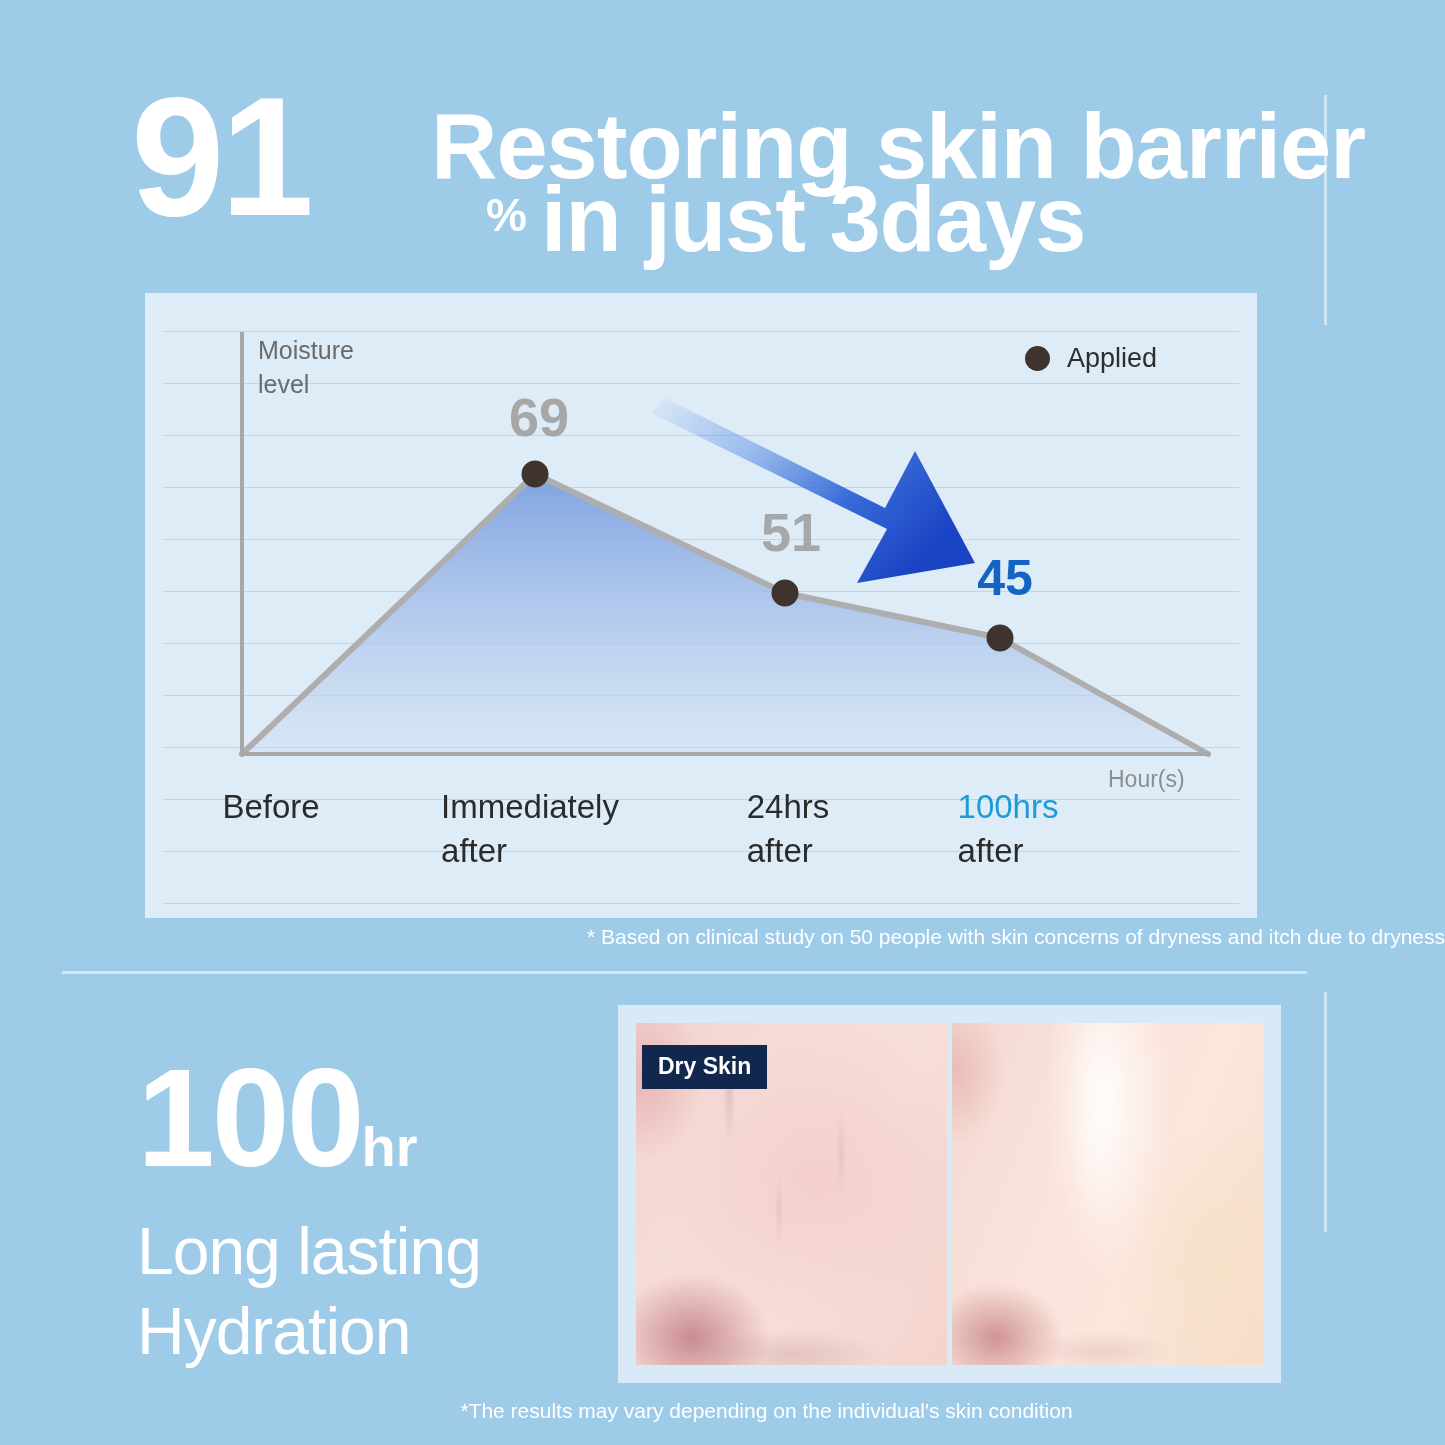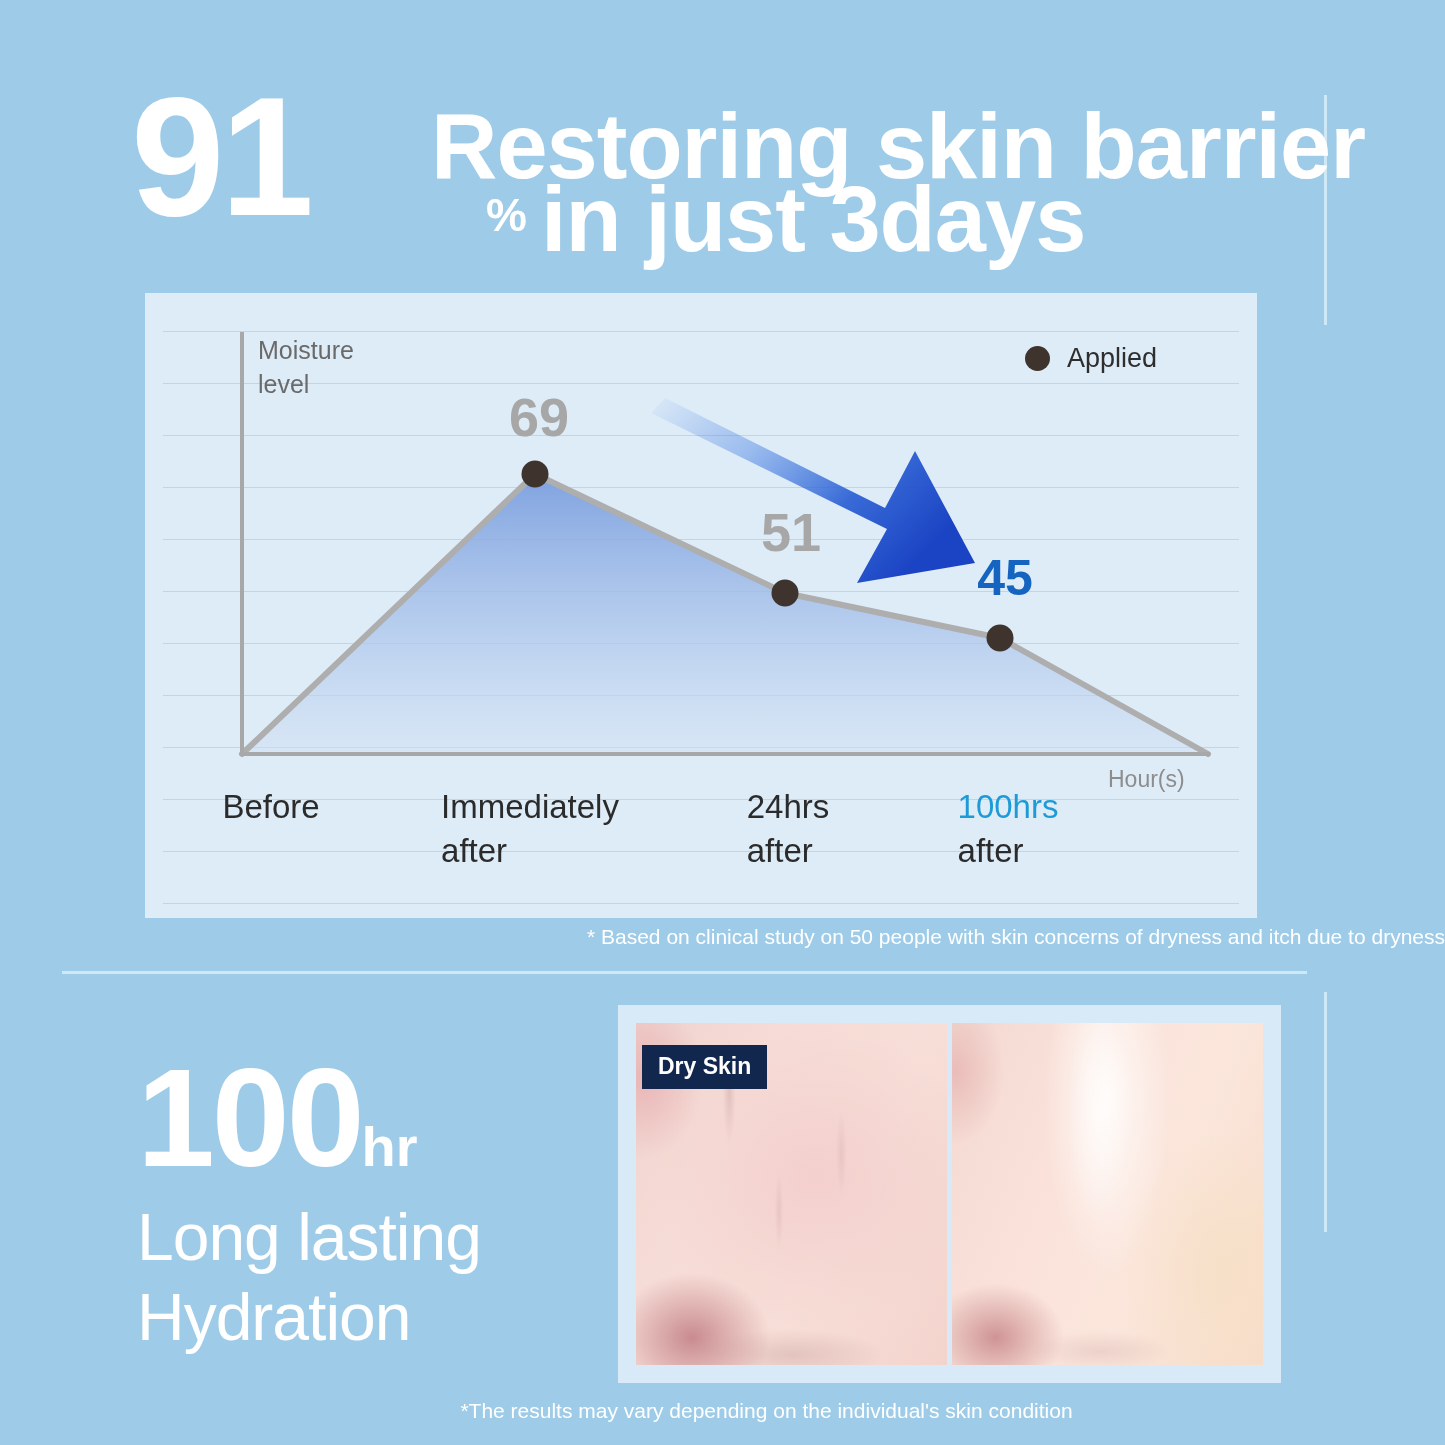--- a/index.html
+++ b/index.html
@@ -122,21 +122,21 @@
   .claim-num {
     font-size:140px; line-height:130px; font-weight:700; letter-spacing:-3px;
     display:inline-block;
   }
   .claim-unit {
     font-size:56px; font-weight:700; display:inline-block; vertical-align:baseline;
   }
   .claim-l1, .claim-l2 {
     font-size:66px; line-height:80px; font-weight:400; letter-spacing:-1px;
   }
-  .claim-l1 { margin-top:14px; }
+  .claim-l1 { margin-top:28px; }
 
   
   .photo-panel {
     position:absolute; left:618px; top:1005px; width:663px; height:378px;
     background:#d8eaf7; padding:18px;
   }
   .photos { position:relative; width:100%; height:100%; display:flex; gap:5px; }
   .photo { position:relative; flex:1; overflow:hidden; }
 
   .skin-dry {

